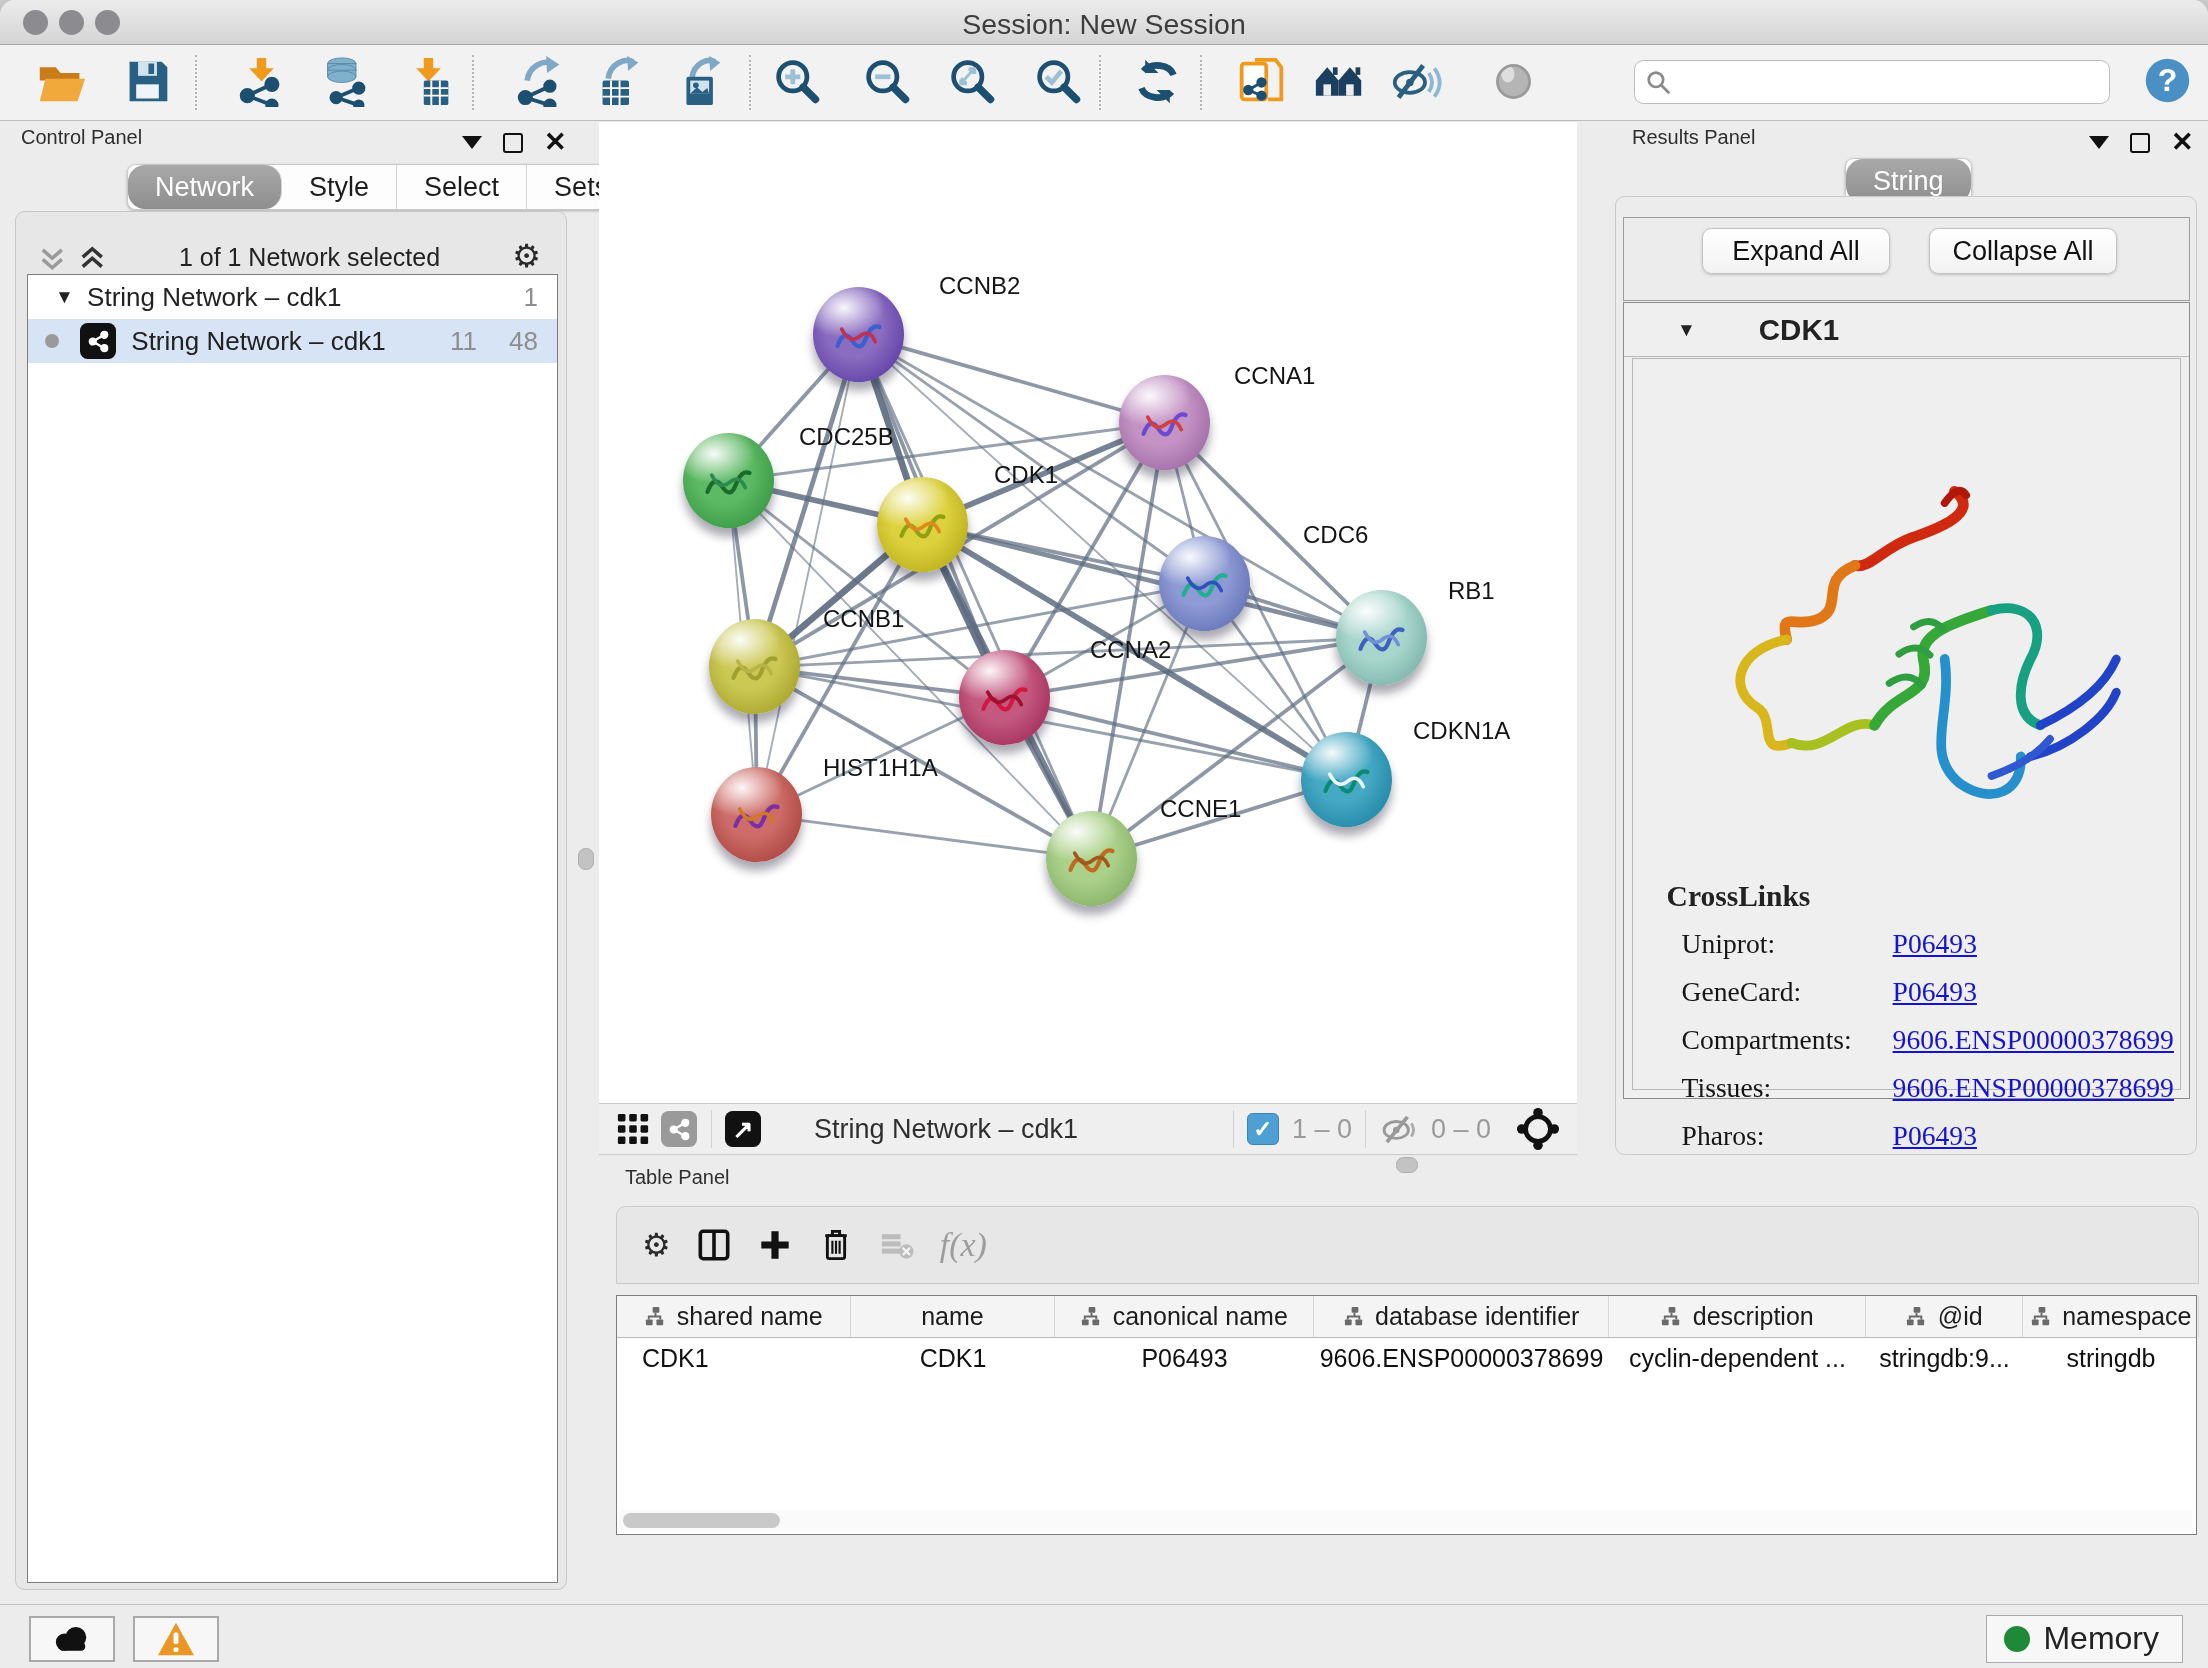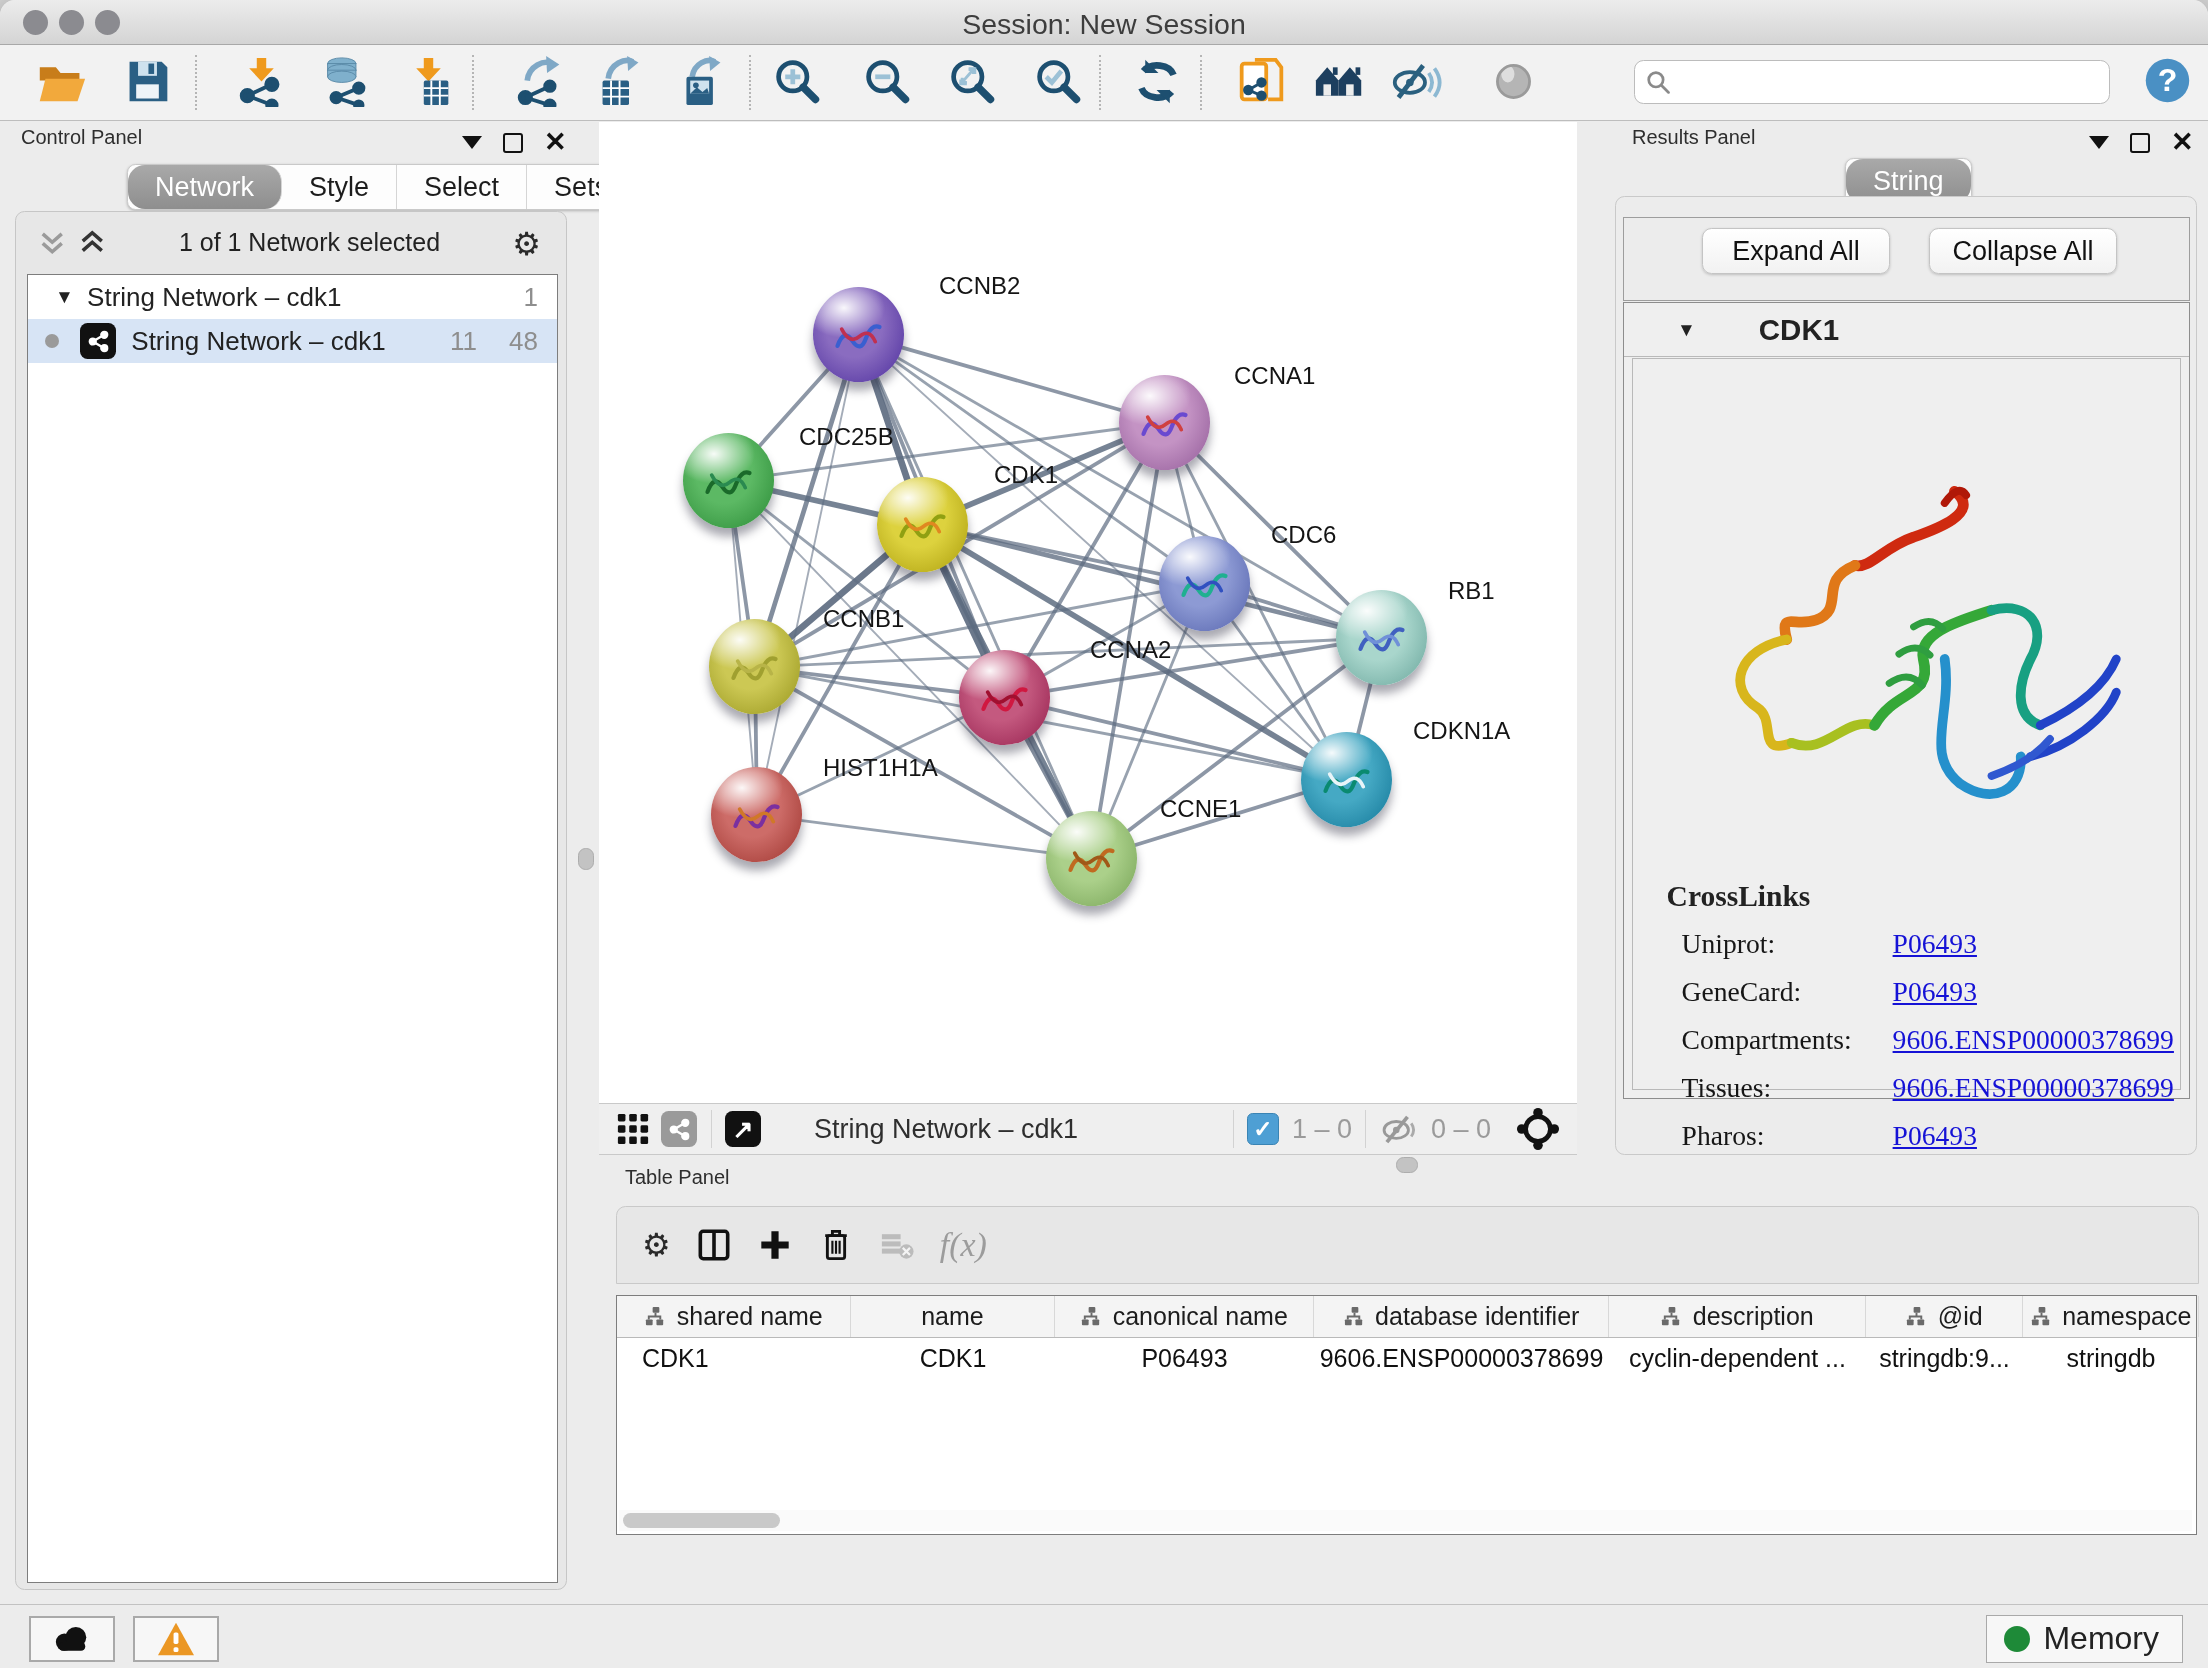--- a/index.html
+++ b/index.html
@@ -32,21 +32,21 @@
   
   .seg{display:flex;background:#fdfdfd;border:1px solid #c9c9c9;border-radius:8.6px;
     box-shadow:0 1px 2.9px rgba(0,0,0,.25);overflow:hidden;}
   .seg .tab{padding:6.7px 27px;font-size:27px;color:#1c1c1c;border-right:1px solid #d5d5d5;
     background:#fdfdfd;white-space:nowrap;}
   .seg .tab:last-child{border-right:none;}
   .seg .tab.sel{background:linear-gradient(#a9a9a9,#8e8e8e);color:#fff;border-radius:17px;}
   
   .cp-box{left:15px;top:211px;width:550px;height:1377px;background:#e7e7e7;
     border:1px solid #c6c6c6;border-radius:9.5px;}
-  .cp-strip{left:25px;top:228px;width:531px;height:44px;display:flex;align-items:flex-start;}
+  .cp-strip{left:25px;top:228px;width:531px;height:44px;display:flex;align-items:flex-end;}
   .cp-list{left:27px;top:274px;width:529px;height:1307px;background:#fff;border:1.9px solid #7d7d7d;}
   .tree-row{display:flex;align-items:center;height:44px;font-size:26px;}
   .tree-row.sel{background:#d7e4f5;}
   .cnt{color:#8e8e8e;}
   .share-badge{width:36px;height:36px;border-radius:7.6px;background:#111;display:flex;
     align-items:center;justify-content:center;flex:0 0 auto;}
   .share-badge.gray{background:#9a9a9a;}
   
   .canvas{left:599px;top:122px;width:978px;height:982px;background:#fff;}
   .node{position:absolute;width:91px;height:95px;border-radius:50%;}
@@ -398,21 +398,21 @@
         </div>
         <div class="node-label" style="left: 395px; top: 339px;">CDK1</div>
         <div class="node" style="left: 560px; top: 414px; background: radial-gradient(60% 42% at 34% 22%, rgba(255, 255, 255, 0.95), rgba(255, 255, 255, 0) 75%), radial-gradient(at 45% 40%, rgb(141, 154, 212) 40%, rgb(90, 104, 176) 92%); box-shadow: rgba(40, 40, 60, 0.4) 0px 8.6px 9.5px;">
           <svg width="59" height="63" viewBox="0 0 56 60" style="position:absolute;left:16px;top:19px">
             <g fill="none" stroke-linecap="round">
               <path d="M8 38 q6 -17 14 -5 t13 -2 t13 -11" stroke="#20b090" stroke-width="4"></path>
               <path d="M12 22 q8 15 17 7 t15 5" stroke="#3050c0" stroke-width="3.5"></path>
             </g>
           </svg>
         </div>
-        <div class="node-label" style="left: 672px; top: 399px;">CDC6</div>
+        <div class="node-label" style="left: 704px; top: 399px;">CDC6</div>
         <div class="node" style="left: 737px; top: 468px; background: radial-gradient(60% 42% at 34% 22%, rgba(255, 255, 255, 0.95), rgba(255, 255, 255, 0) 75%), radial-gradient(at 45% 40%, rgb(169, 214, 204) 40%, rgb(111, 170, 160) 92%); box-shadow: rgba(40, 40, 60, 0.4) 0px 8.6px 9.5px;">
           <svg width="59" height="63" viewBox="0 0 56 60" style="position:absolute;left:16px;top:19px">
             <g fill="none" stroke-linecap="round">
               <path d="M8 38 q6 -17 14 -5 t13 -2 t13 -11" stroke="#4060c0" stroke-width="4"></path>
               <path d="M12 22 q8 15 17 7 t15 5" stroke="#7090d8" stroke-width="3.5"></path>
             </g>
           </svg>
         </div>
         <div class="node-label" style="left: 849px; top: 455px;">RB1</div>
         <div class="node" style="left: 110px; top: 497px; background: radial-gradient(60% 42% at 34% 22%, rgba(255, 255, 255, 0.95), rgba(255, 255, 255, 0) 75%), radial-gradient(at 45% 40%, rgb(204, 200, 84) 40%, rgb(156, 154, 34) 92%); box-shadow: rgba(40, 40, 60, 0.4) 0px 8.6px 9.5px;">

